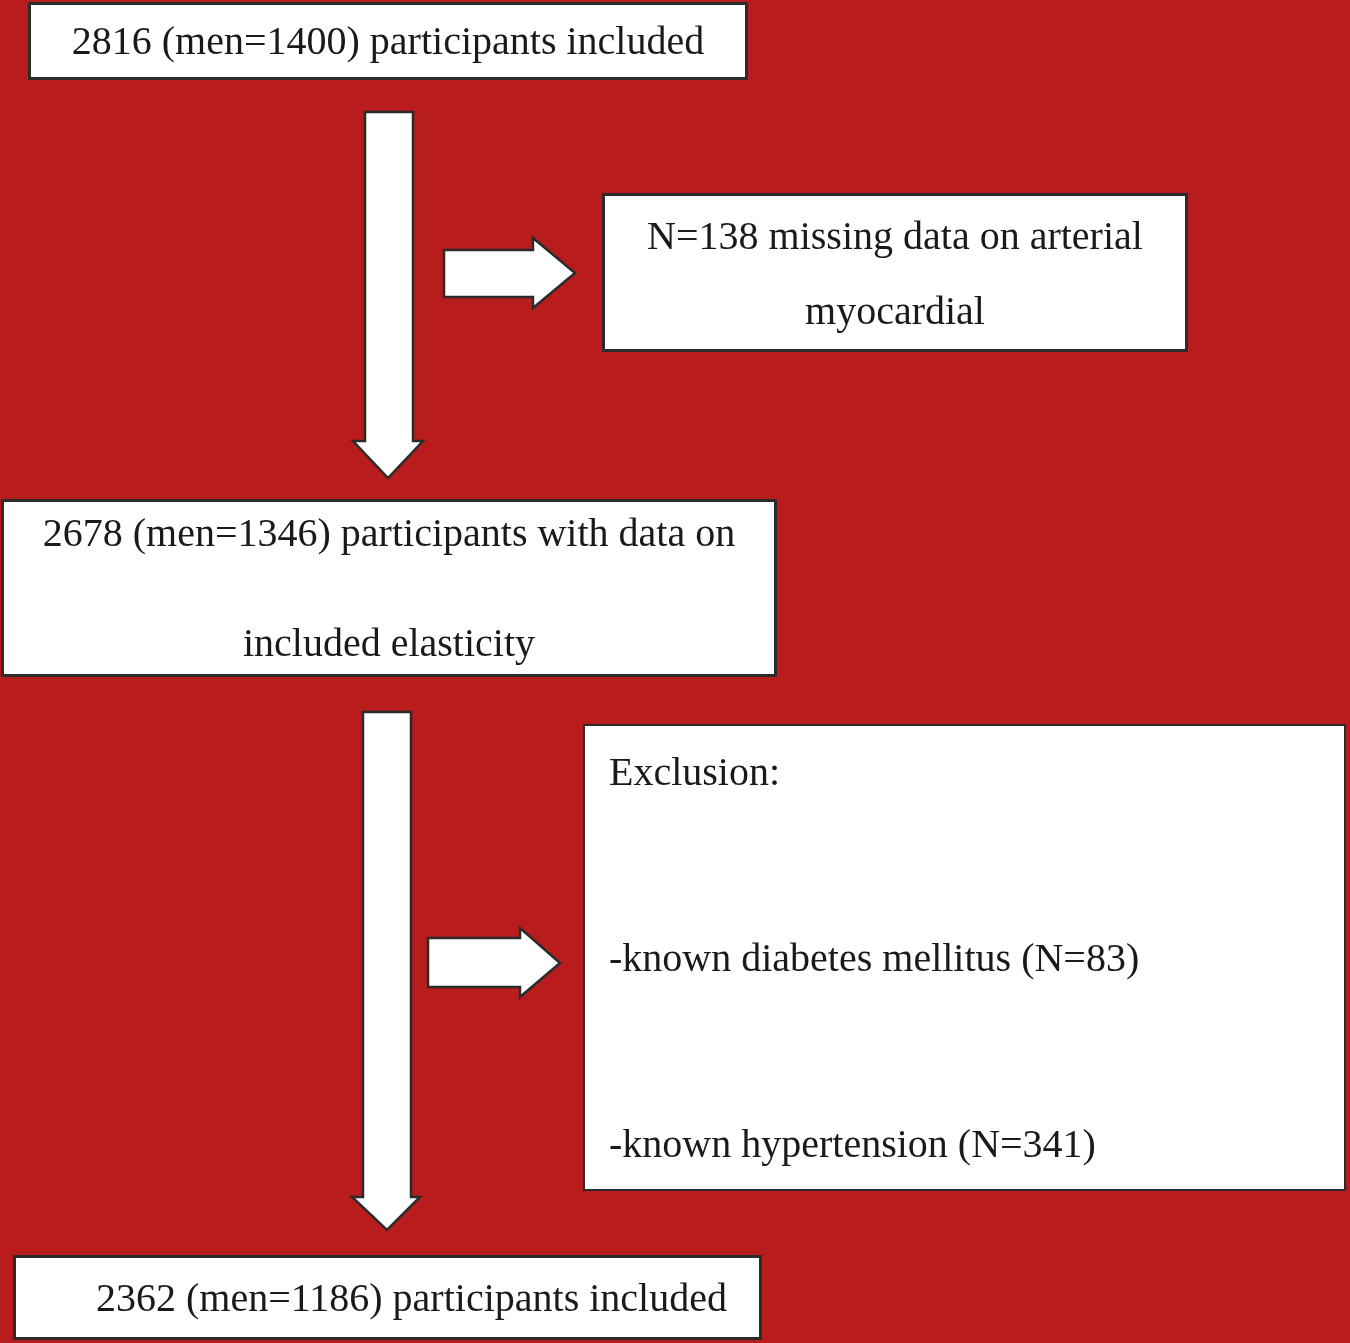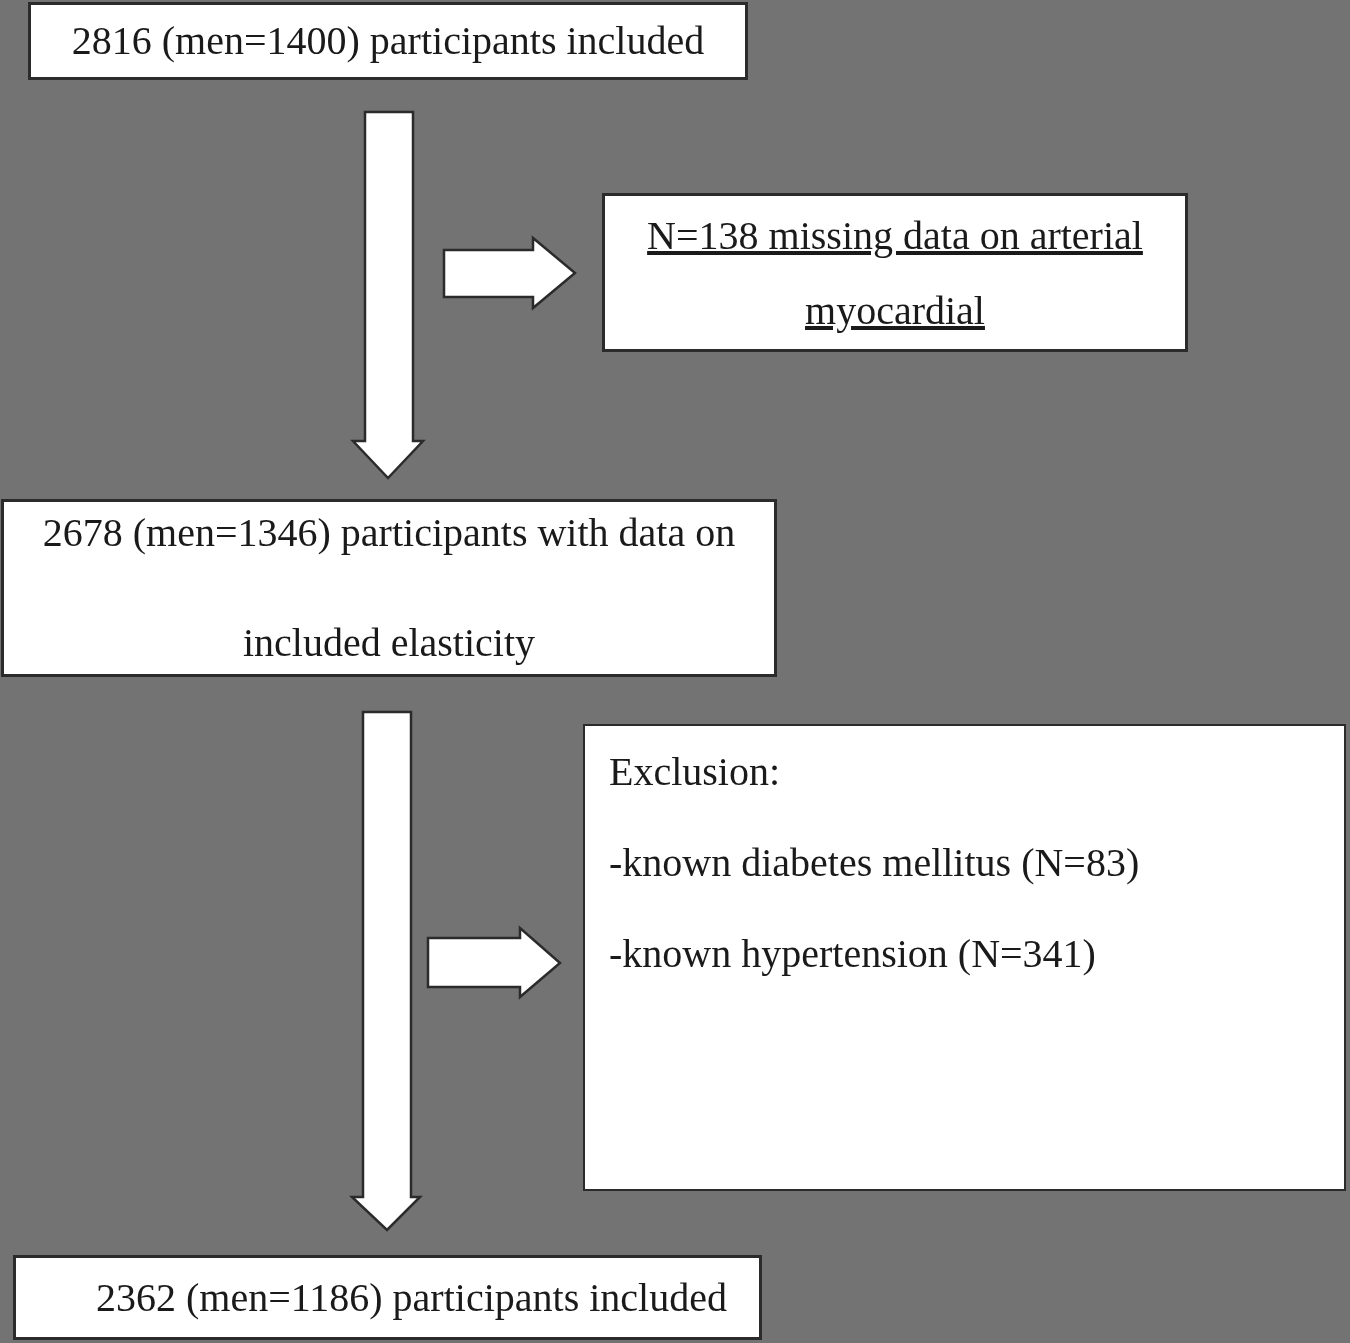--- a/index.html
+++ b/index.html
@@ -4,47 +4,47 @@
 <style>
   html, body {
     margin: 0;
     padding: 0;
     background: #ffffff;
   }
   #canvas {
     position: relative;
     width: 1350px;
     height: 1343px;
-    background: #737373;
+    background: #b91c1c;
     font-family: "Liberation Serif", "DejaVu Serif", serif;
     color: #1a1a1a;
     overflow: hidden;
   }
   .fc-box {
     position: absolute;
     background: #ffffff;
     border: 3px solid #2b2b2b;
     box-sizing: border-box;
     display: flex;
     flex-direction: column;
     justify-content: center;
     font-size: 40px;
     line-height: 1;
   }
   .fc-box.centered { align-items: center; text-align: center; }
   .fc-box .bline { line-height: 80px; }
   #box-top    { left: 28px;  top: 2px;     width: 720px; height: 78px; }
-  #box-missing{ left: 602px; top: 193px;   width: 586px; height: 159px; border-width: 3px; text-decoration: underline; }
+  #box-missing{ left: 602px; top: 193px;   width: 586px; height: 159px; border-width: 3px; }
   #box-missing .bline { line-height: 75px; }
   #box-withdata { left: 1px; top: 499px;   width: 776px; height: 178px; gap: 24px; }
   #box-withdata .bline { line-height: 86px; }
   #box-exclusion {
     left: 583px; top: 724px; width: 763px; height: 467px;
     border-width: 2px;
-    justify-content: flex-start;
+    justify-content: space-between;
     align-items: flex-start;
     text-align: left;
     padding-left: 24px;
     padding-right: 8px;
   }
   #box-exclusion .bline {
     line-height: 91px;
     white-space: pre-wrap;
   }
   #box-final  { left: 13px;  top: 1255px;  width: 749px; height: 85px; padding-left: 48px; }

